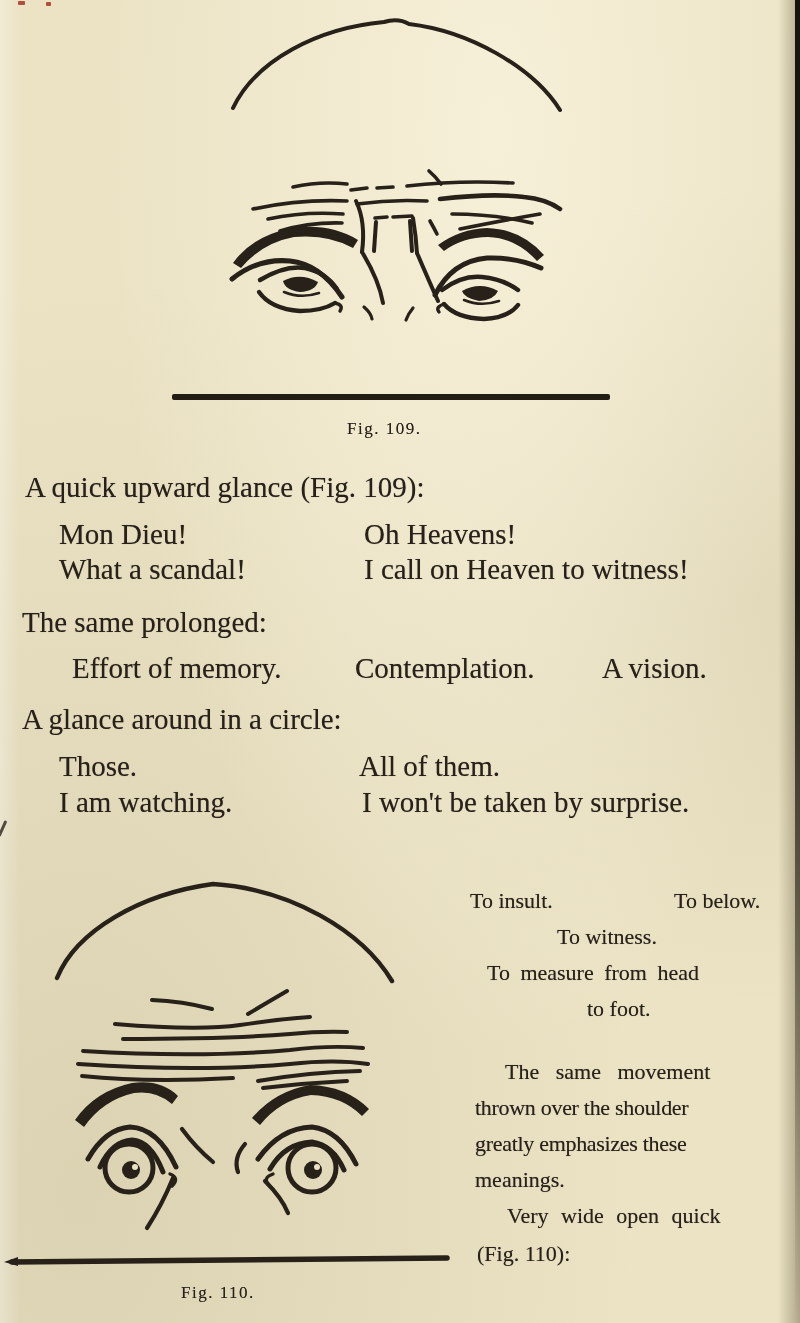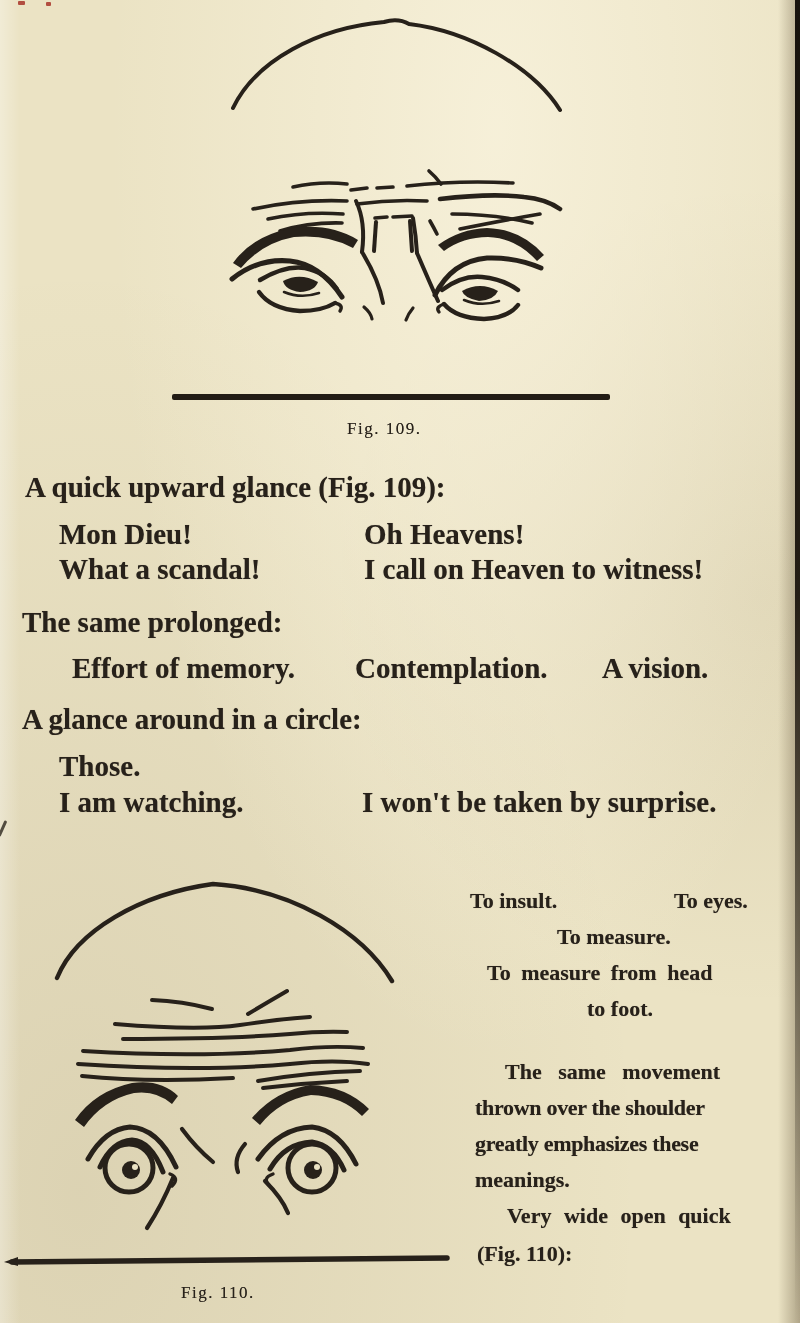--- a/index.html
+++ b/index.html
@@ -7,21 +7,21 @@
        font-family:"Liberation Serif","DejaVu Serif",serif;}
   #page{position:absolute;inset:0;
     background:
       linear-gradient(to right, rgba(255,255,255,.30), rgba(255,255,255,0) 2.5%),
       radial-gradient(ellipse at 62% 10%, rgba(248,242,220,.85) 0%, rgba(248,242,220,0) 55%),
       radial-gradient(ellipse at 10% 90%, rgba(110,92,55,.12), rgba(110,92,55,0) 55%),
       radial-gradient(ellipse at 95% 45%, rgba(120,100,60,.10), rgba(120,100,60,0) 40%),
       #ebe3c4;}
   .txt{position:absolute;white-space:nowrap;color:#27211a;
        font-size:29px;line-height:34px;
-       text-shadow:0 0 .7px rgba(39,33,26,.45);font-weight:bold;}
+       text-shadow:0 0 .7px rgba(39,33,26,.45);}
   .rc{font-size:22px;}
   .caption{position:absolute;white-space:nowrap;color:#27211a;font-size:17px;
        letter-spacing:1.5px;text-shadow:0 0 .6px rgba(39,33,26,.5);}
   .rule{position:absolute;background:#221c15;border-radius:2px;}
   svg{position:absolute;overflow:visible;}
   .edge-shadow{position:absolute;top:0;right:0;width:22px;height:100%;
       background:linear-gradient(to left, rgba(80,64,38,.38), rgba(80,64,38,0));}
   .edge-dark{position:absolute;top:0;right:0;width:5px;height:100%;
       background:linear-gradient(to bottom,#17120d 0%,#241d15 45%,rgba(36,29,21,.55) 70%,rgba(36,29,21,.12) 92%,rgba(36,29,21,0) 100%);}
   .speck{position:absolute;border-radius:1px;background:#a83429;opacity:.85;}
@@ -99,27 +99,28 @@
   <div class="txt" style="left:59px;top:552px">What a scandal!</div>
   <div class="txt" style="left:364px;top:552px">I call on Heaven to witness!</div>
 
   <div class="txt" style="left:22px;top:605px">The same prolonged:</div>
   <div class="txt" style="left:72px;top:651px">Effort of memory.</div>
   <div class="txt" style="left:355px;top:651px">Contemplation.</div>
   <div class="txt" style="left:602px;top:651px">A vision.</div>
 
   <div class="txt" style="left:22px;top:702px">A glance around in a circle:</div>
   <div class="txt" style="left:59px;top:749px">Those.</div>
+  <div class="txt" style="left:359px;top:749px">All of them.</div>
   <div class="txt" style="left:59px;top:785px">I am watching.</div>
   <div class="txt" style="left:362px;top:785px">I won't be taken by surprise.</div>
 
 
   <div class="txt rc" style="left:470px;top:884px">To insult.</div>
-  <div class="txt rc" style="left:674px;top:884px">To eyes.</div>
-  <div class="txt rc" style="left:557px;top:920px">To measure.</div>
+  <div class="txt rc" style="left:674px;top:884px">To below.</div>
+  <div class="txt rc" style="left:557px;top:920px">To witness.</div>
   <div class="txt rc" style="left:487px;top:956px;word-spacing:5px">To measure from head</div>
   <div class="txt rc" style="left:587px;top:992px">to foot.</div>
 
   <div class="txt rc" style="left:505px;top:1055px;word-spacing:11px">The same movement</div>
   <div class="txt rc" style="left:475px;top:1127px;letter-spacing:-0.3px">greatly emphasizes these</div>
   <div class="txt rc" style="left:475px;top:1091px;letter-spacing:-0.3px">thrown over the shoulder</div>
   <div class="txt rc" style="left:475px;top:1163px">meanings.</div>
   <div class="txt rc" style="left:507px;top:1199px;word-spacing:7px">Very wide open quick</div>
   <div class="txt rc" style="left:477px;top:1237px">(Fig. 110):</div>
 

